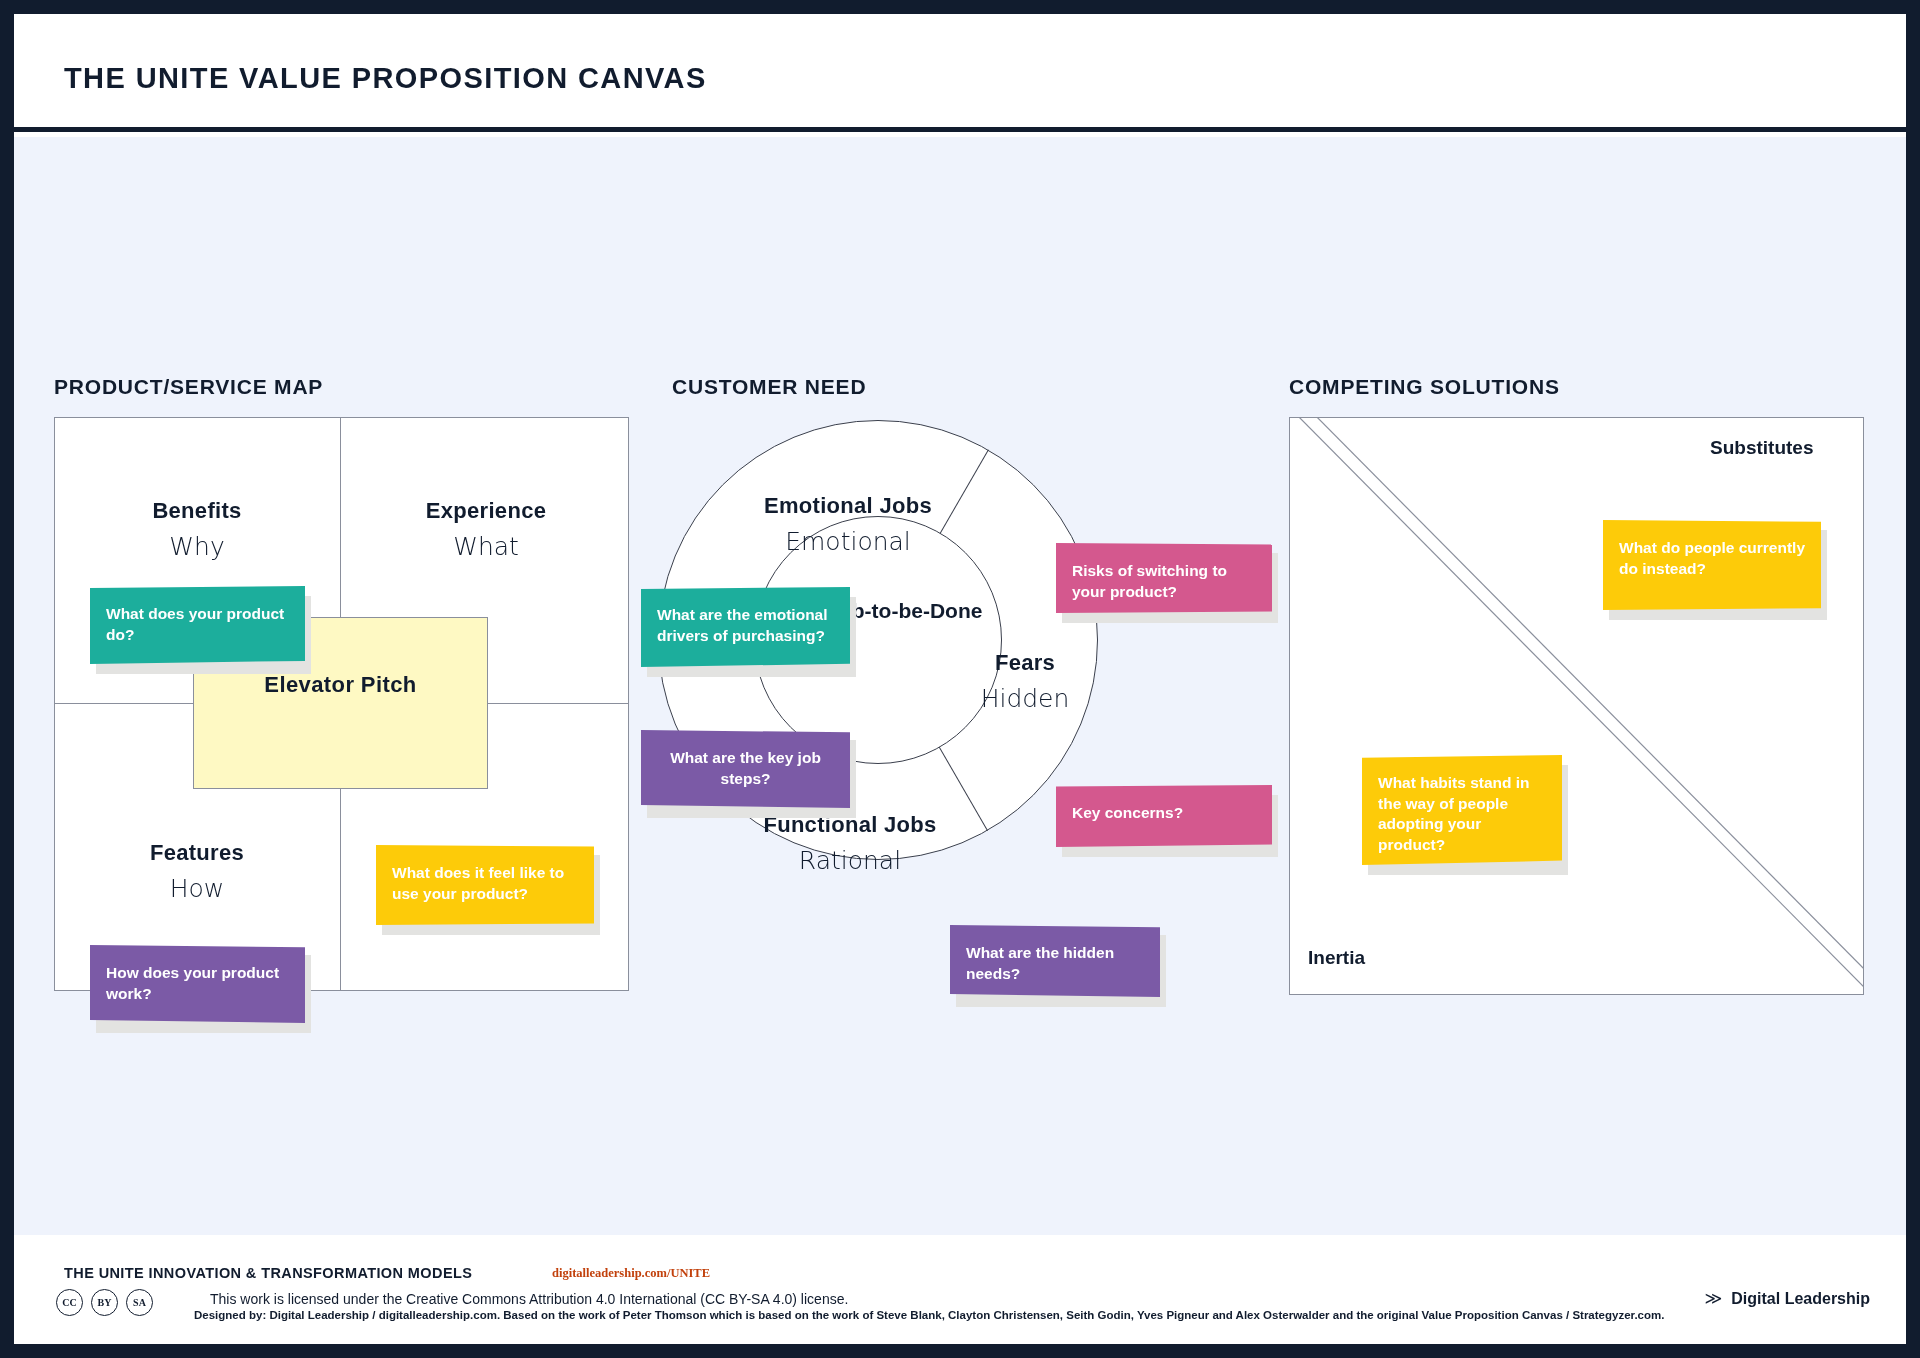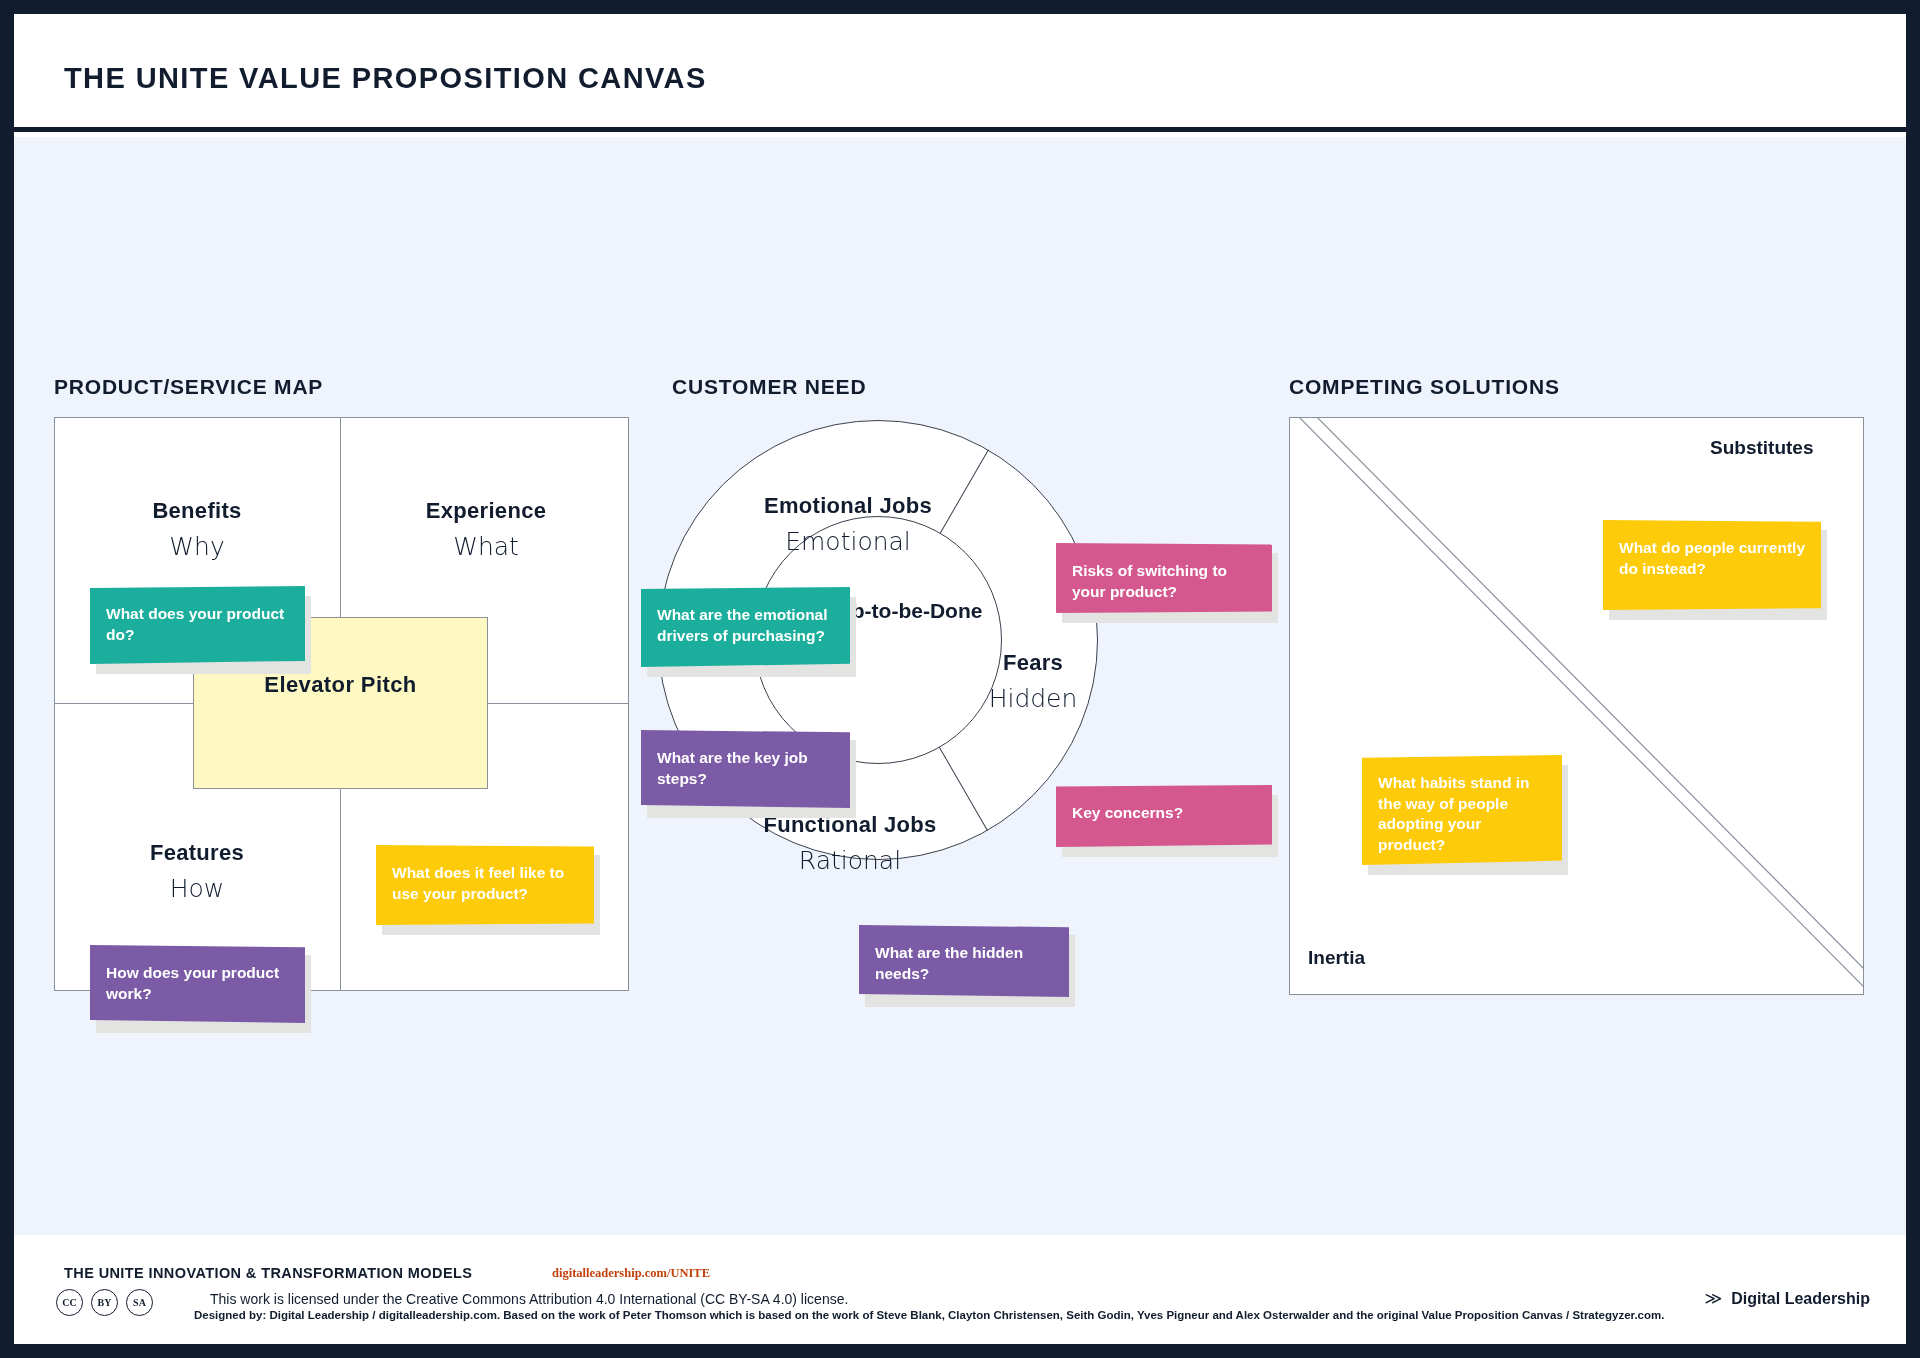--- a/index.html
+++ b/index.html
@@ -413,56 +413,56 @@
     <div class="spoke" style="left:258px; top:240px; width:220px; transform:rotate(180deg);"></div>
 
     <div class="mid-circle"></div>
     <div class="main-job-text">Main Job-to-be-Done</div>
 
     <div class="circ-label" style="left:68px; top:93px; width:320px;">
       <div class="quad-title">Emotional Jobs</div>
       <div class="quad-sub">Emotional</div>
     </div>
 
-    <div class="circ-label" style="left:308px; top:250px; width:210px;">
+    <div class="circ-label" style="left:300px; top:250px; width:210px;">
       <div class="quad-title">Fears</div>
       <div class="quad-sub">Hidden</div>
     </div>
 
     <div class="circ-label" style="left:70px; top:412px; width:320px;">
       <div class="quad-title">Functional Jobs</div>
       <div class="quad-sub">Rational</div>
     </div>
   </div>
 
   <div class="note teal skew-a" style="left:641px; top:587px; width:209px; height:80px;">
     <div class="note-shadow"></div>
       <div class="note-body"></div>
     <div class="note-text">What are the emotional drivers of purchasing?</div>
   </div>
 
-  <div class="note purple skew-b" style="left:641px; top:730px; width:209px; height:78px;">
+  <div class="note purple skew-b" style="left:641px; top:730px; width:209px; height:78px;text-align:center;">
     <div class="note-shadow"></div>
       <div class="note-body"></div>
     <div class="note-text">What are the key job steps?</div>
   </div>
 
   <div class="note pink skew-c" style="left:1056px; top:543px; width:216px; height:70px;">
     <div class="note-shadow"></div>
       <div class="note-body"></div>
     <div class="note-text">Risks of switching to your product?</div>
   </div>
 
   <div class="note pink skew-a" style="left:1056px; top:785px; width:216px; height:62px;">
     <div class="note-shadow"></div>
       <div class="note-body"></div>
     <div class="note-text">Key concerns?</div>
   </div>
 
-  <div class="note purple skew-b" style="left:859px; top:925px; width:210px; height:72px;">
+  <div class="note purple skew-b" style="left:950px; top:925px; width:210px; height:72px;">
     <div class="note-shadow"></div>
       <div class="note-body"></div>
     <div class="note-text">What are the hidden needs?</div>
   </div>
 
   <div class="section-heading" style="left:1289px; top:375px;">COMPETING SOLUTIONS</div>
 
   <div class="cs-box"></div>
   <svg class="cs-diag" width="575" height="578" viewBox="0 0 575 578">
     <line x1="4" y1="-6" x2="575" y2="570" stroke="#8a8f9c" stroke-width="1.2"></line>

